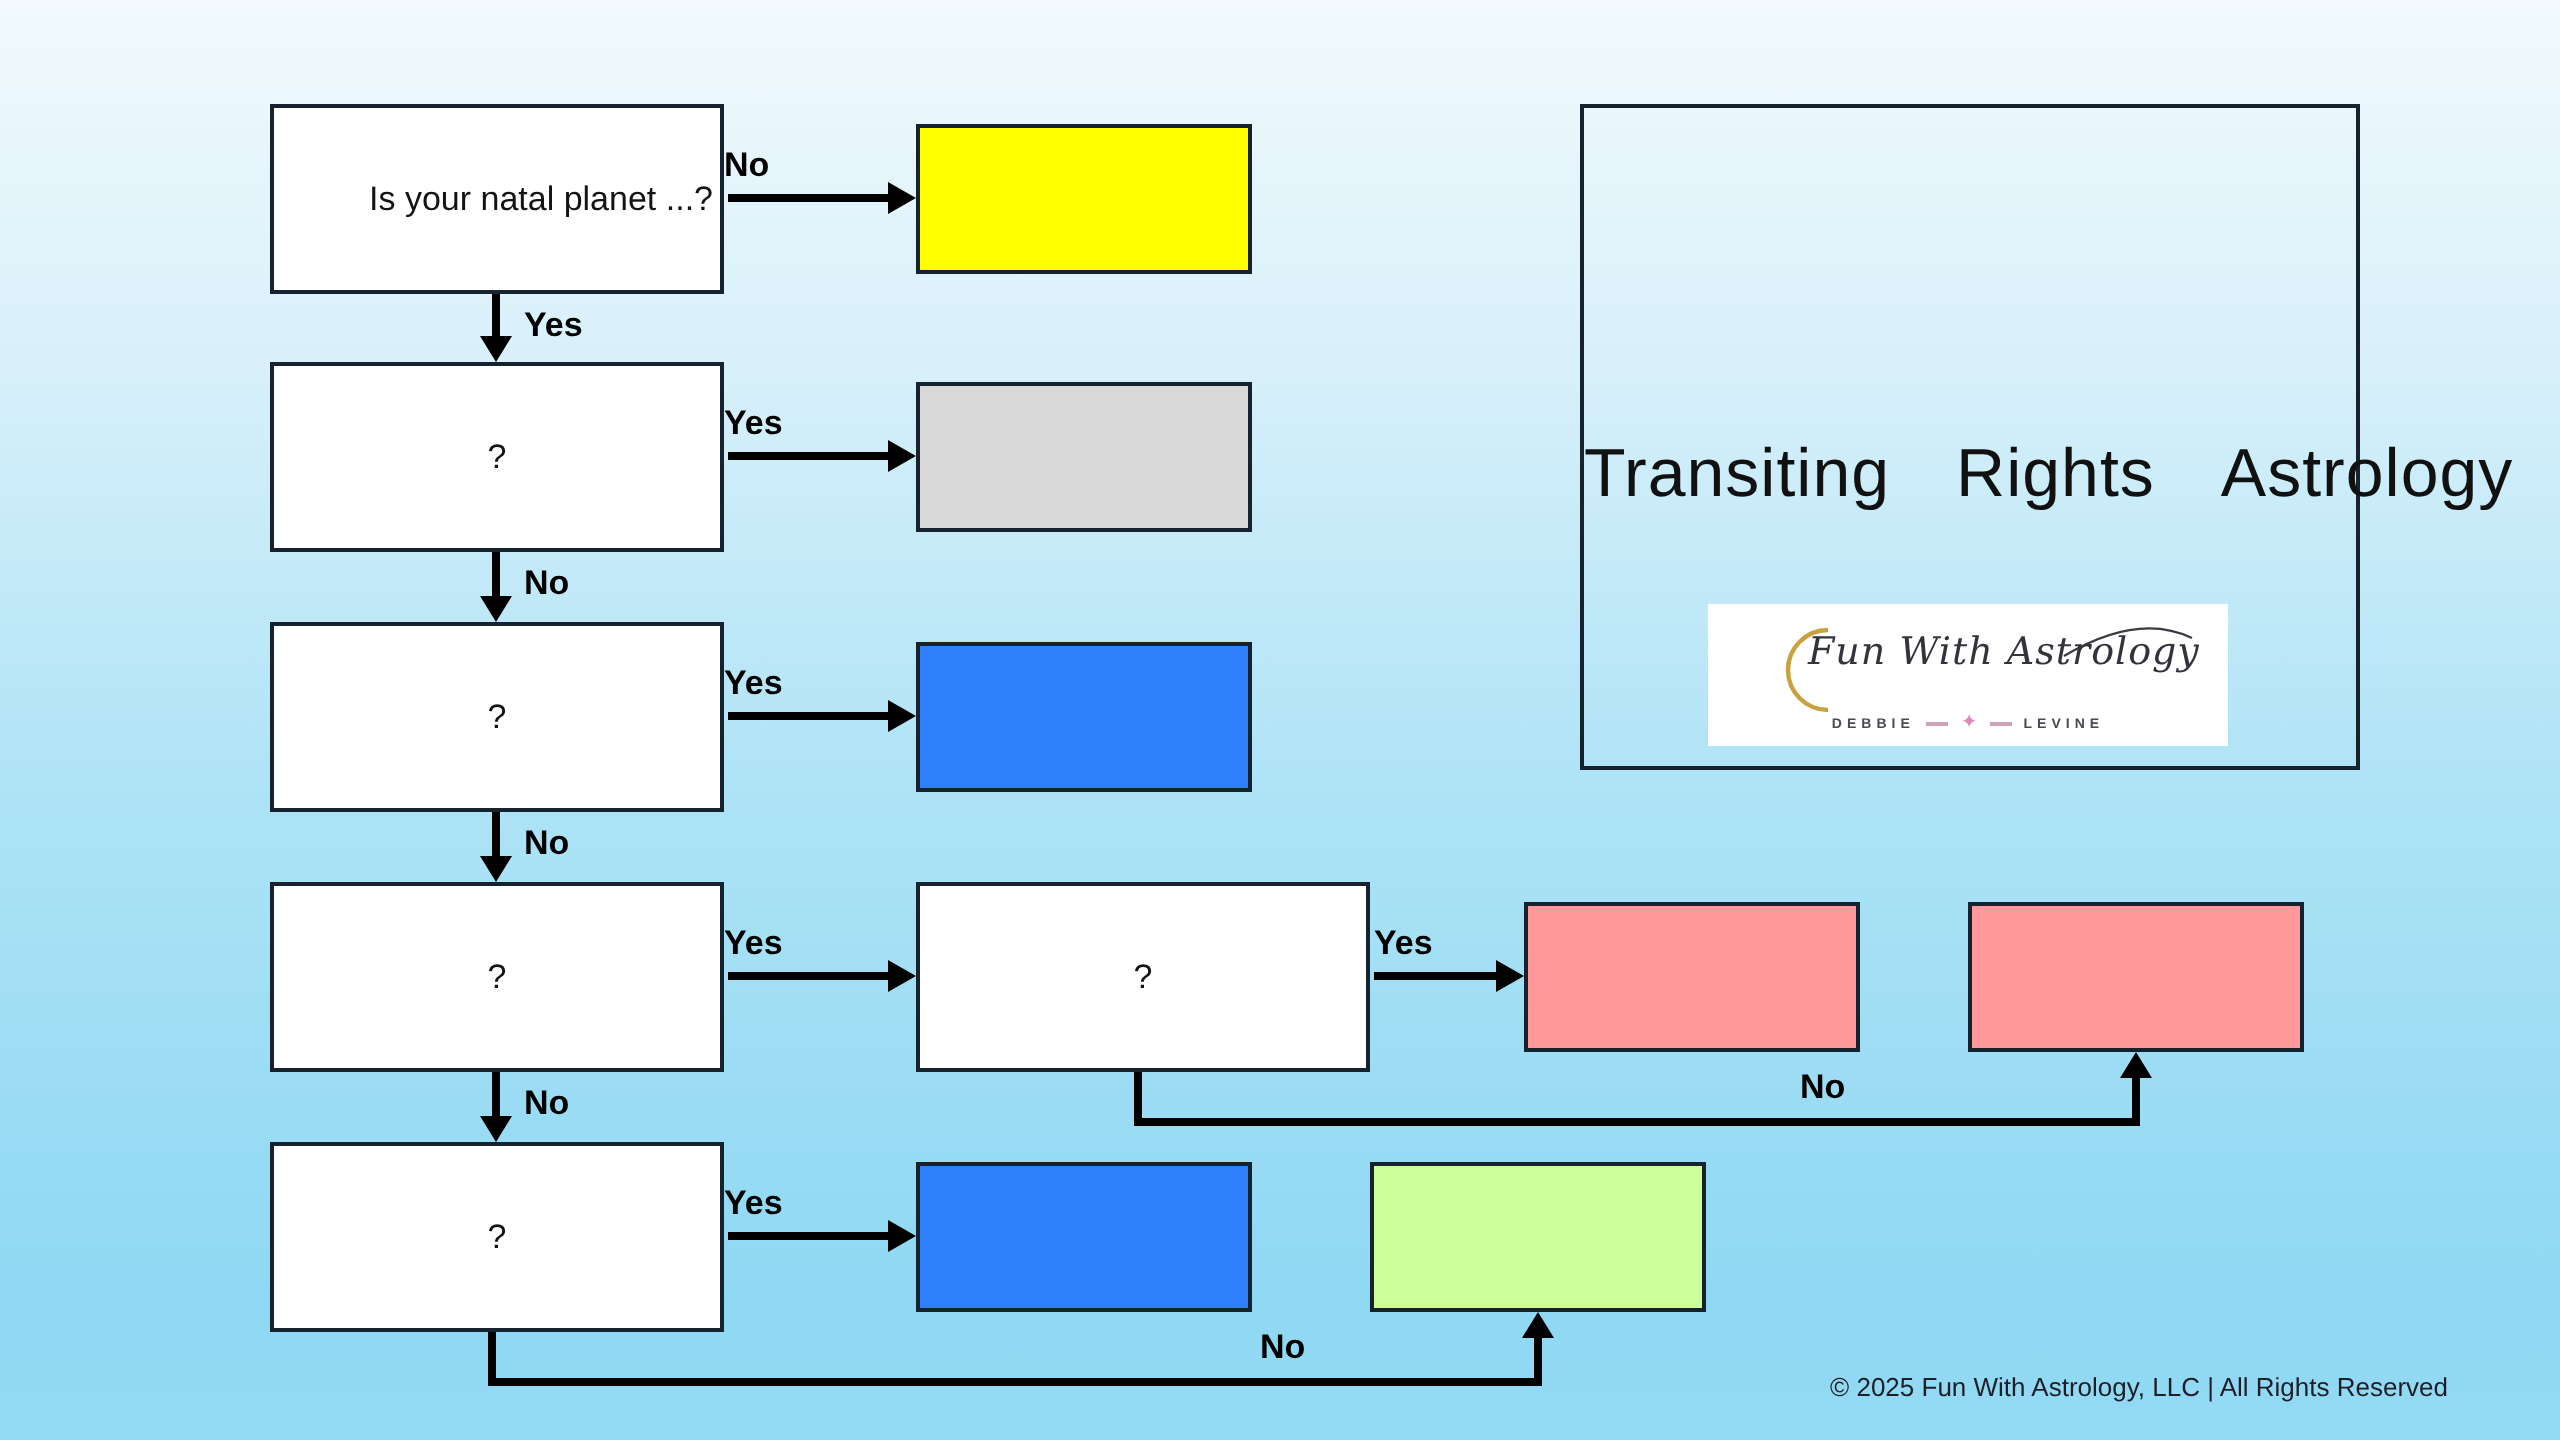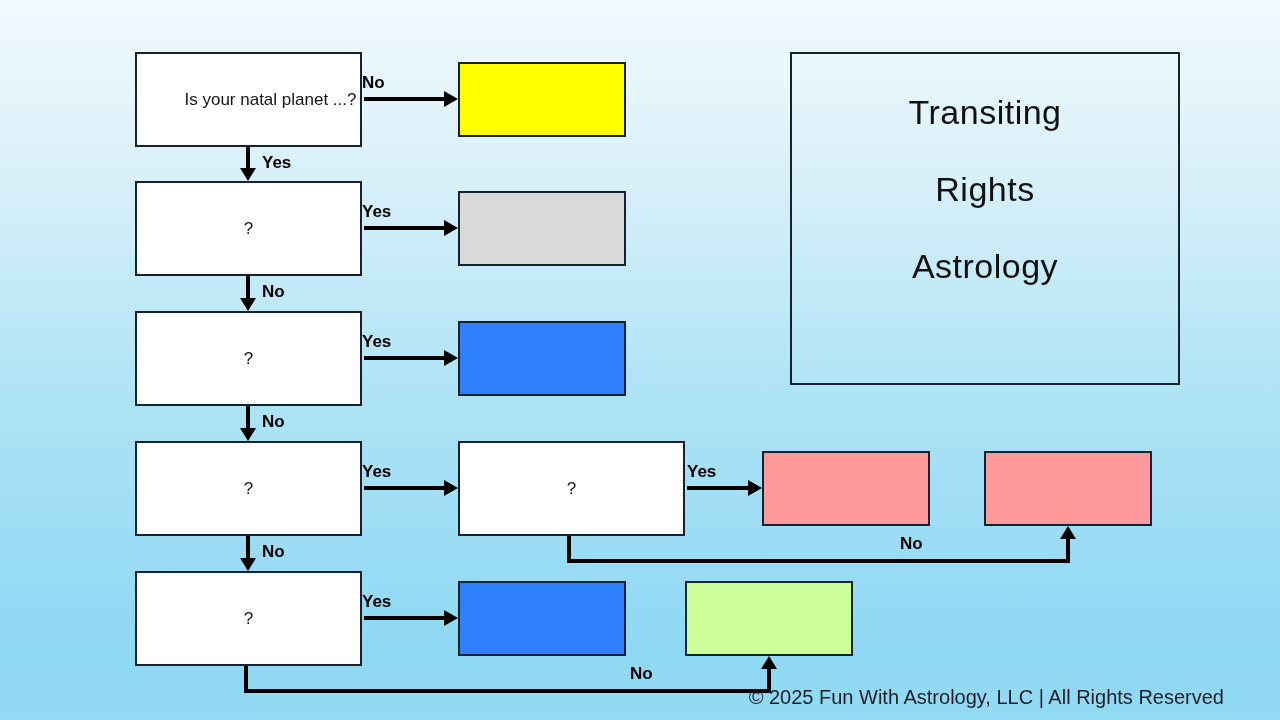--- a/index.html
+++ b/index.html
@@ -26,42 +26,42 @@
   .ah-down{position:absolute;width:0;height:0;
     border-left:8px solid transparent;border-right:8px solid transparent;
     border-top:13px solid #000;}
   .ah-up{position:absolute;width:0;height:0;
     border-left:8px solid transparent;border-right:8px solid transparent;
     border-bottom:13px solid #000;}
   .lbl{position:absolute;font-weight:bold;font-size:17px;color:#000;text-align:left;}
   .title-panel{
     position:absolute;left:790px;top:52px;width:390px;height:333px;
     border:2px solid #16232e;box-sizing:border-box;
-    display:flex;flex-direction:column;align-items:center;
+    display:flex;flex-direction:row;align-items:center;
     padding-top:36px;gap:33px;
   }
   .title-line{font-size:34px;line-height:44px;color:#111;letter-spacing:0.5px;}
   .logo{
     position:absolute;left:854px;top:302px;width:260px;height:71px;background:#ffffff;
   }
   .logo-brand{
     position:absolute;left:50px;top:13px;width:200px;
     font-family:"DejaVu Serif",serif;font-style:italic;font-size:19px;
     color:#33333b;white-space:nowrap;letter-spacing:0.5px;
   }
   .logo-byline{
     position:absolute;left:0;right:0;top:55px;
     display:flex;align-items:center;justify-content:center;gap:6px;
   }
   .logo-name{font-size:7px;letter-spacing:2.5px;color:#4a4a52;font-weight:bold;}
   .logo-dash{width:11px;height:1.5px;background:#cfa3b8;}
   .logo-star{font-size:10px;color:#e089b8;line-height:1;}
   .logo-decor{position:absolute;left:0;top:0;}
   .copyright{
-    position:absolute;right:56px;top:686px;font-size:20px;color:#1e1e28;
+    position:absolute;right:56px;top:686px;font-size:13px;color:#1e1e28;
   }
 </style>
 </head>
 <body>
 
 <div class="stage">
 
   <div class="qbox" style="left:135px;top:52px;padding-left:44px;">
     <span>Is your natal planet ...?</span>
   </div>
@@ -141,16 +141,30 @@
   <div class="vline" style="left:767px;top:667px;height:26px;"></div>
   <div class="ah-up" style="left:761px;top:656px;"></div>
   <div class="lbl" style="left:630px;top:664px;width:60px;">No</div>
 
   <div class="title-panel">
     <div class="title-line">Transiting</div>
     <div class="title-line">Rights</div>
     <div class="title-line">Astrology</div>
   </div>
 
+  <div class="logo">
+    <svg class="logo-decor" width="260" height="71" viewBox="0 0 260 71">
+      <path d="M 60 13 A 20 20 0 1 0 60 53" fill="none" stroke="#c9a23f" stroke-width="2.2"></path>
+      <path d="M 178 26 Q 215 4 242 17" fill="none" stroke="#3a3a42" stroke-width="1.1"></path>
+    </svg>
+    <div class="logo-brand">Fun With Astrology</div>
+    <div class="logo-byline">
+      <span class="logo-name">DEBBIE</span>
+      <span class="logo-dash"></span>
+      <span class="logo-star">✦</span>
+      <span class="logo-dash"></span>
+      <span class="logo-name">LEVINE</span>
+    </div>
+  </div>
 
   <div class="copyright">© 2025 Fun With Astrology, LLC | All Rights Reserved</div>
 
 </div>
 
 </body></html>

